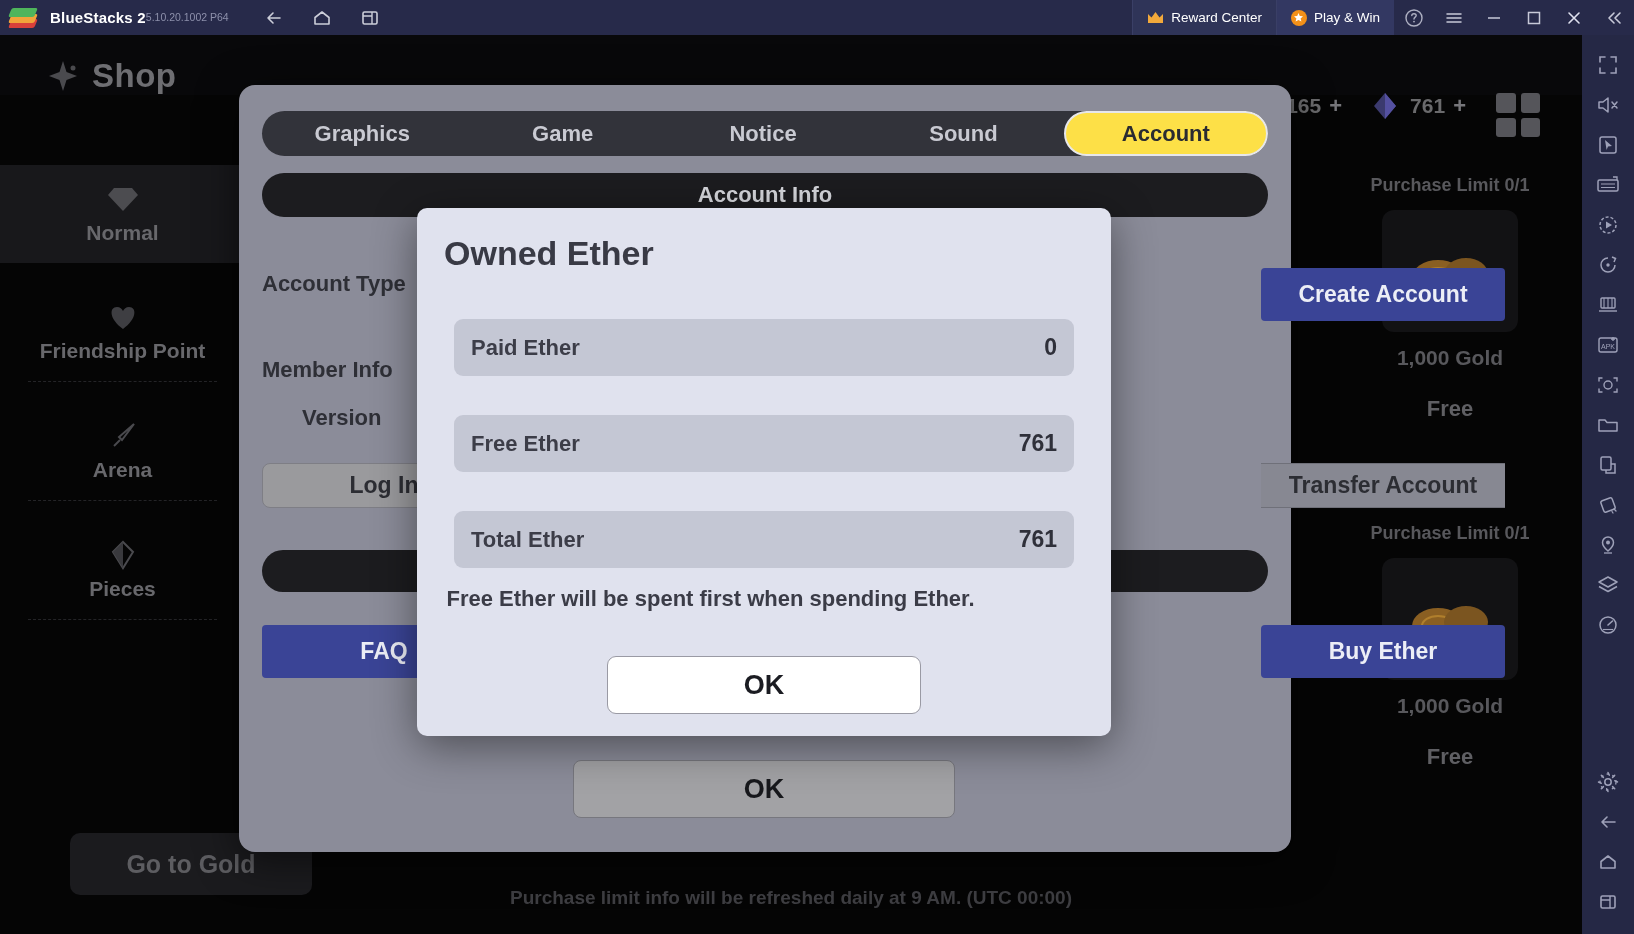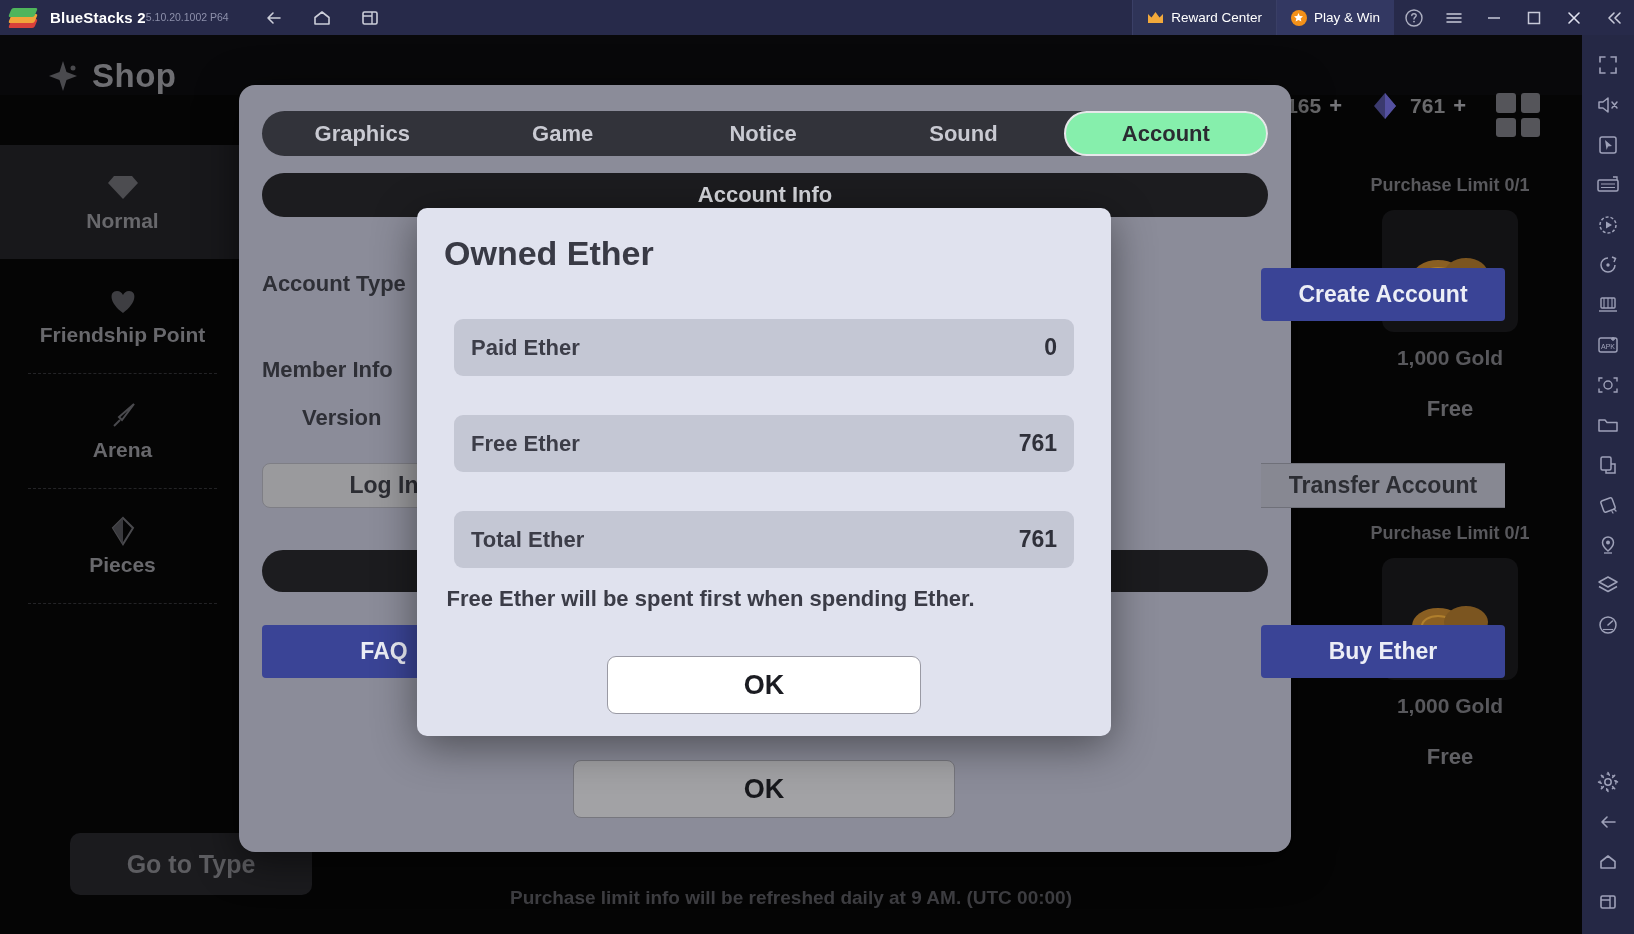--- a/index.html
+++ b/index.html
@@ -62,21 +62,21 @@
   .currency-row { position: absolute; right: 116px; top: 54px; display: flex; align-items: center; gap: 26px; color: #6a6a6c; font-size: 21px; font-weight: bold; }
   .cur { display: flex; align-items: center; gap: 8px; }
   .cur .cico { width: 34px; height: 34px; border-radius: 50%; display: flex; align-items:center; justify-content:center; }
   .cur .plus { color: #76767a; font-size: 22px; font-weight: bold; }
 
   .grid-btn { position: absolute; right: 42px; top: 58px; width: 44px; height: 44px; display: grid; grid-template-columns: 1fr 1fr; gap: 5px; }
   .grid-btn i { display:block; background: #55555a; border-radius: 3px; }
 
   
   .cat-nav { position: absolute; left: 0; top: 110px; width: 245px; }
-  .cat-item { height: 114px; display: flex; flex-direction: column; align-items: center; justify-content: center; gap: 7px; cursor: pointer; }
+  .cat-item { height: 98px; display: flex; flex-direction: column; align-items: center; justify-content: center; gap: 7px; cursor: pointer; margin-top: 20px; }
   .cat-item.active { background: #18181b; }
   .cat-ico { width: 34px; height: 30px; display: flex; align-items: center; justify-content: center; }
   .cat-label { color: #68686c; font-size: 21px; font-weight: bold; }
   .cat-div { height: 1px; margin: 0 28px; border-top: 1px dashed #242427; }
 
   .goto-shop {
     position: absolute; left: 70px; top: 798px; width: 242px; height: 62px;
     background: #1b1b1e; border-radius: 10px; display: flex; align-items: center; justify-content: center;
     color: #5d5d61; font-size: 25px; font-weight: bold; cursor: pointer;
   }
@@ -98,21 +98,21 @@
     box-shadow: 0 8px 40px rgba(0,0,0,.55);
   }
   .tabs {
     position: absolute; left: 23px; top: 26px; width: 1006px; height: 45px;
     background: #32333a; border-radius: 24px; display: flex; align-items: center;
   }
   .tab {
     flex: 1; height: 45px; display: flex; align-items: center; justify-content: center;
     color: #c9cad2; font-size: 22px; font-weight: bold; cursor: pointer; border-radius: 24px;
   }
-  .tab.active { background: #86efac; color: #2a2b31; border: 2px solid #e7e7ea; }
+  .tab.active { background: #fde047; color: #2a2b31; border: 2px solid #e7e7ea; }
 
   .acct-header {
     position: absolute; left: 23px; top: 88px; width: 1006px; height: 44px;
     background: #1c1c1f; border-radius: 22px; display: flex; align-items: center; justify-content: center;
     color: #d6d7dc; font-size: 22px; font-weight: bold;
   }
   .row-label { position: absolute; color: #2e2f36; font-size: 22px; font-weight: bold; }
   .r-acct-type { left: 23px; top: 186px; }
   .r-member    { left: 23px; top: 272px; }
   .r-version   { left: 23px; top: 320px; margin-left: 40px; }
@@ -266,21 +266,21 @@
           <svg width="28" height="30" viewBox="0 0 28 30">
               <path d="M14 2 L24 12 L14 28 L4 12 Z" fill="none" stroke="#4a4a4e" stroke-width="2"></path>
               <path d="M14 2 L14 28 L4 12 Z" fill="#39393d"></path>
             </svg>
         </span>
         <span class="cat-label">Pieces</span>
       </div>
       <div class="cat-div"></div>
     </div>
 
-    <div class="goto-shop">Go to Type</div>
+    <div class="goto-shop">Go to Gold</div>
 
     <div class="item-col" style="left:1300px; top:140px;">
       <div class="limit">Purchase Limit 0/1</div>
       <div class="item-thumb">
         <span class="coinstack">
           <svg width="92" height="70" viewBox="0 0 92 70">
             <ellipse cx="34" cy="46" rx="26" ry="18" fill="#6d4b1a"></ellipse>
             <ellipse cx="34" cy="40" rx="26" ry="18" fill="#8a5f22"></ellipse>
             <ellipse cx="34" cy="40" rx="16" ry="10" fill="none" stroke="#b07f2c" stroke-width="2"></ellipse>
             <ellipse cx="62" cy="36" rx="22" ry="16" fill="#7b5520"></ellipse>

